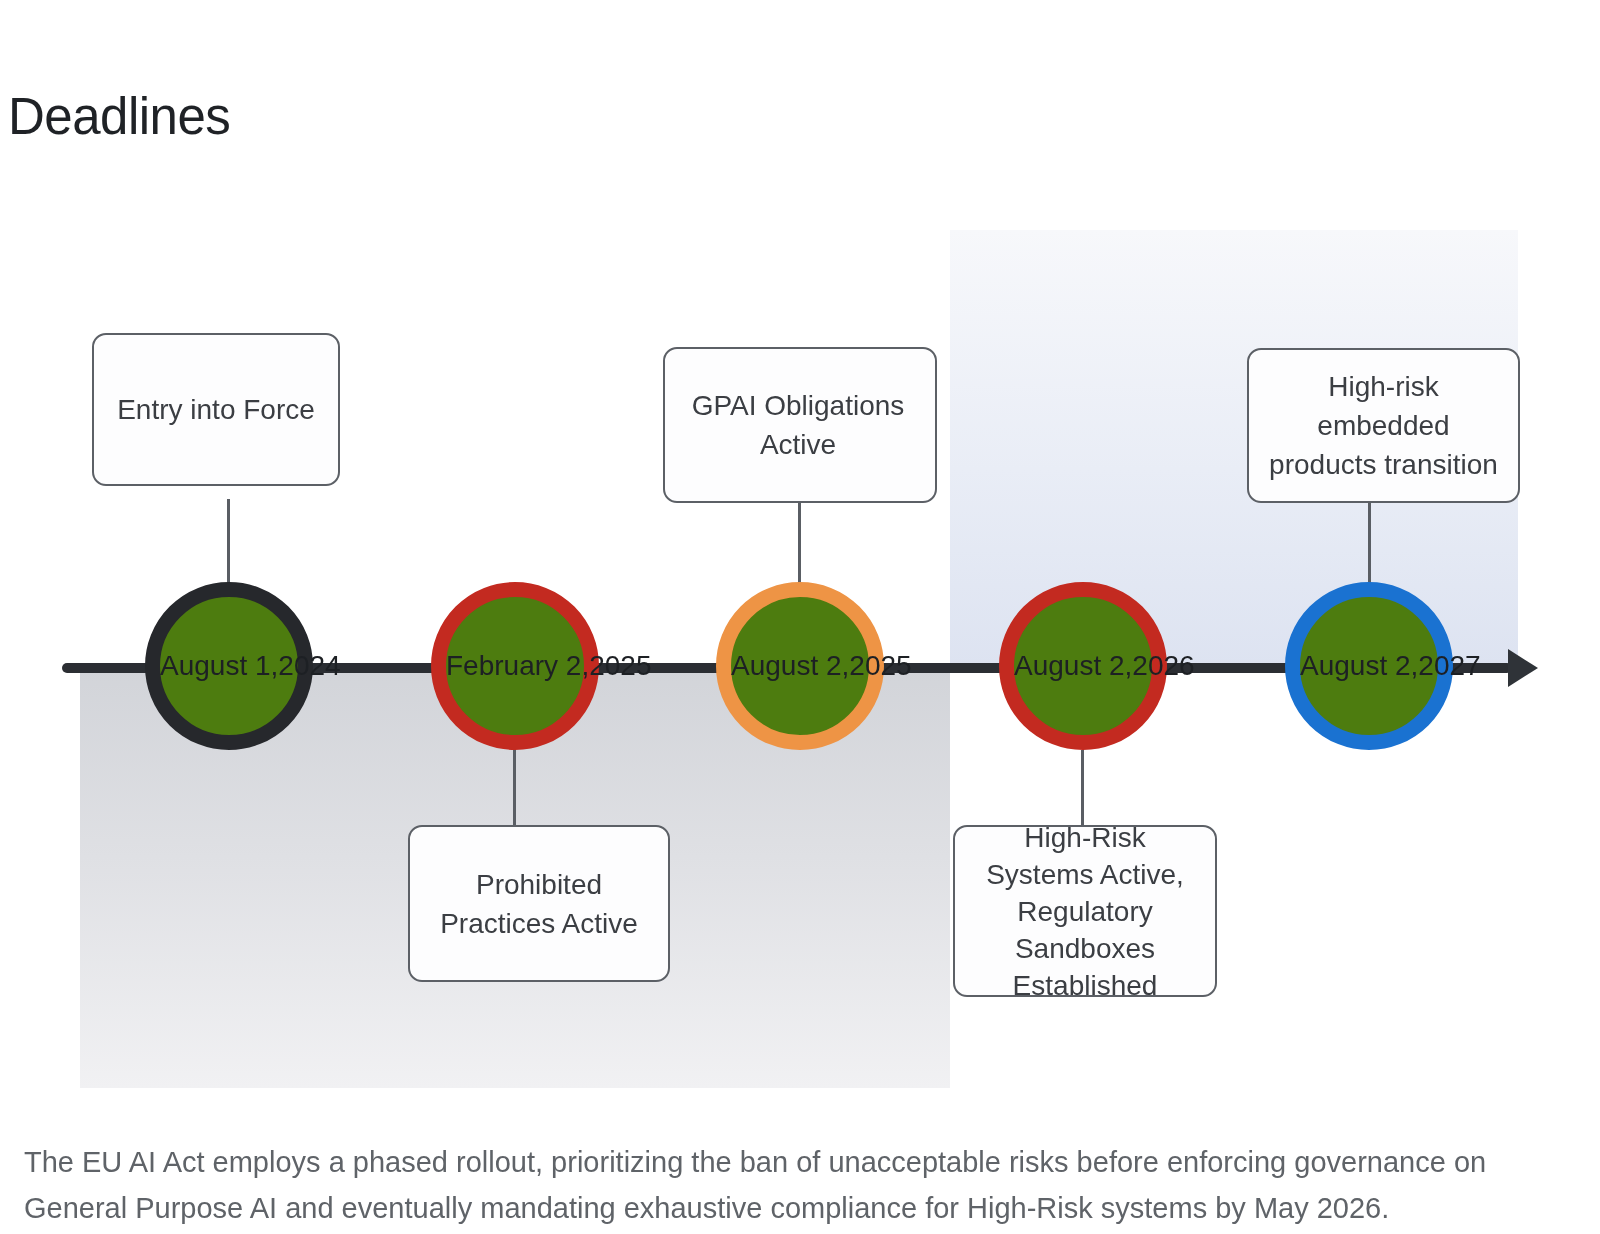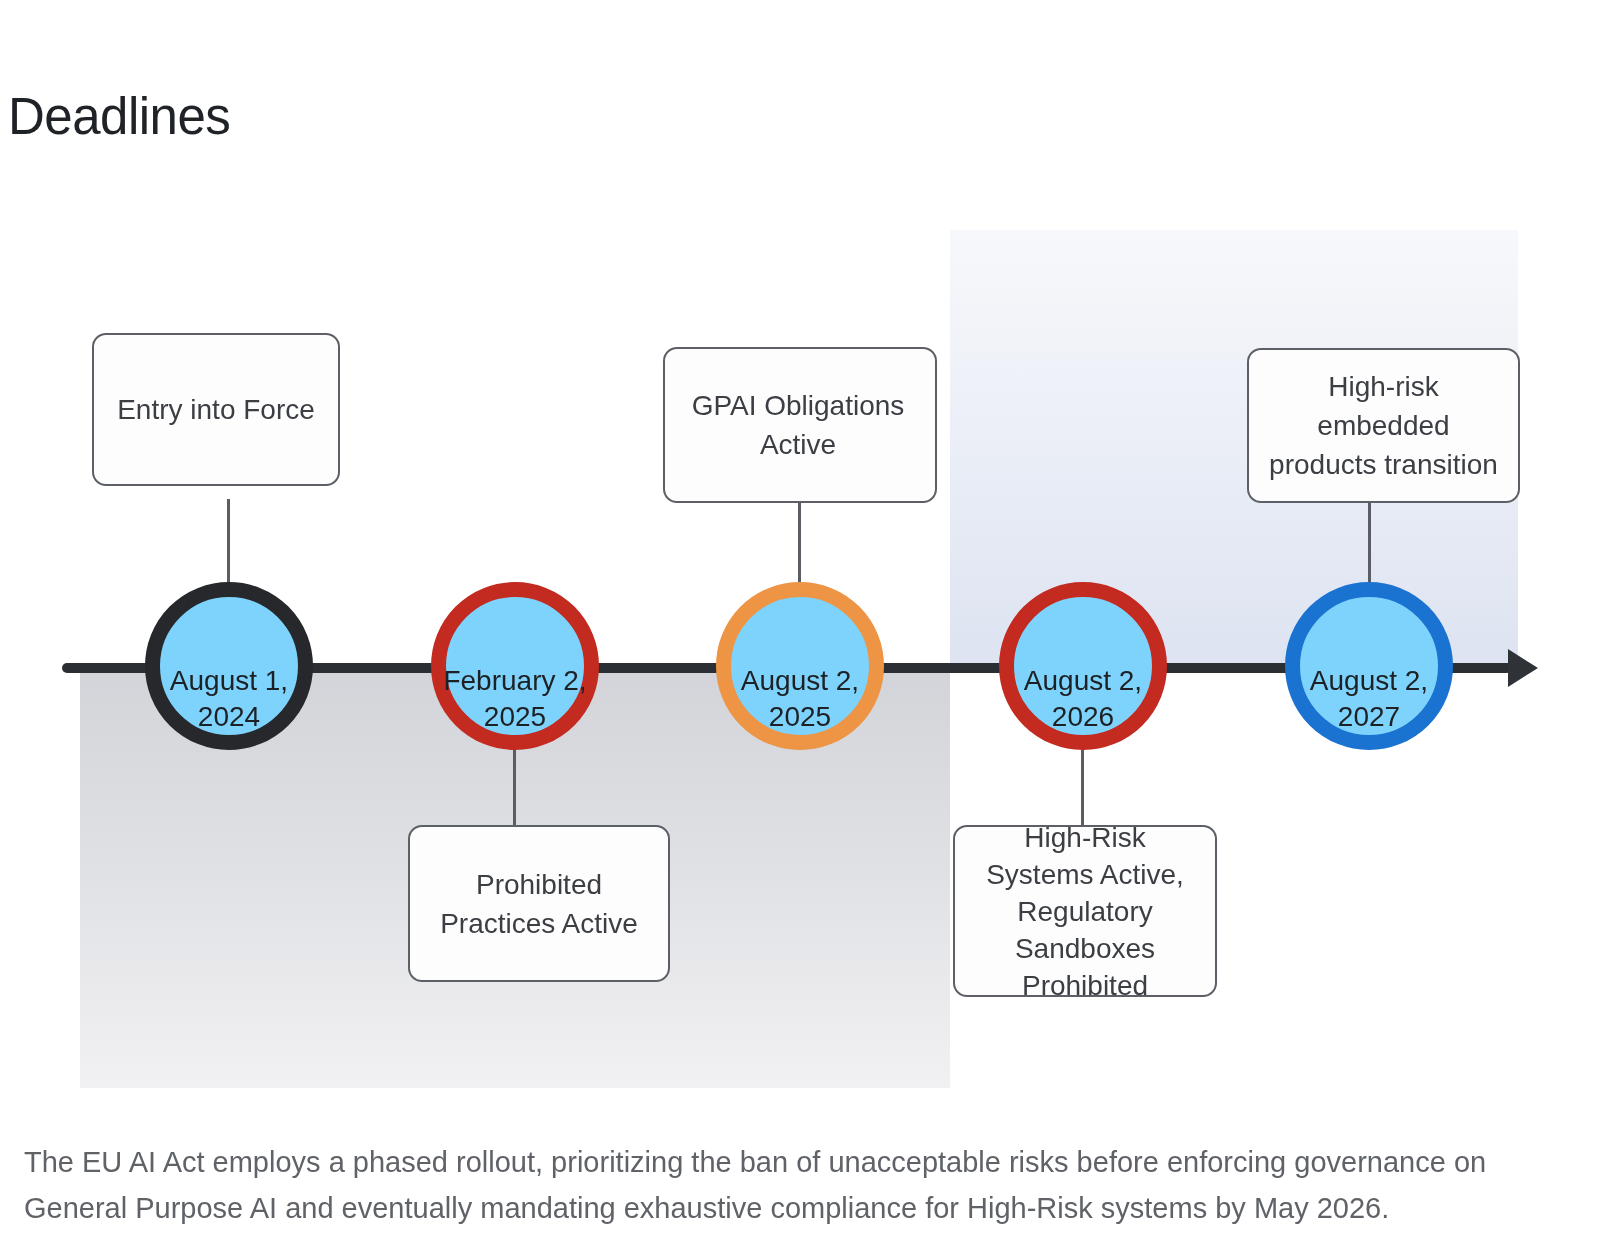--- a/index.html
+++ b/index.html
@@ -29,22 +29,22 @@
     background:#2b2e33;z-index:1;
   }
   .timeline-arrow{
     position:absolute;left:1508px;top:424px;width:0;height:0;z-index:1;
     border-top:19px solid transparent;border-bottom:19px solid transparent;
     border-left:30px solid #2f3338;
   }
   .connector{position:absolute;width:3px;background:#5a5e64;z-index:1;}
   .node-circle{
     position:absolute;width:168px;height:168px;box-sizing:border-box;
-    border:15px solid #26282c;border-radius:50%;background:#7dd3fc;z-index:2;
-    display:flex;flex-direction:column;align-items:center;justify-content:flex-end;
+    border:15px solid #26282c;border-radius:50%;background:#4d7c0f;z-index:2;
+    display:flex;flex-direction:row;align-items:center;justify-content:flex-start;
     font-size:28px;line-height:36px;color:#1d2024;text-align:center;
   }
   .node-circle span{white-space:nowrap;}
   .label-box{
     position:absolute;box-sizing:border-box;z-index:2;
     background:#fdfdfe;border:2px solid #5c6066;border-radius:14px;
     display:flex;align-items:center;justify-content:center;text-align:center;
     font-size:28px;line-height:39px;color:#3b3e43;padding:8px 12px;
   }
   
@@ -78,21 +78,21 @@
   <div class="label-box" style="left:92px;top:108px;width:248px;height:153px;">
     <div>Entry into Force</div>
   </div>
   <div class="label-box" style="left:385px;top:600px;width:262px;height:157px;margin-left:23px;">
     <div>Prohibited Practices Active</div>
   </div>
   <div class="label-box" style="left:663px;top:122px;width:274px;height:156px;padding-left:8px;">
     <div>GPAI Obligations Active</div>
   </div>
   <div class="label-box" style="left:953px;top:600px;width:264px;height:172px;line-height:37px;">
-    <div>High-Risk Systems Active, Regulatory Sandboxes Prohibited</div>
+    <div>High-Risk Systems Active, Regulatory Sandboxes Established</div>
   </div>
   <div class="label-box" style="left:1235px;top:123px;width:273px;height:155px;margin-left:12px;">
     <div>High-risk embedded products transition</div>
   </div>
 
   <div class="node-circle" style="left: 145px; top: 357px; border-color: rgb(38, 40, 44);">
     <span>August 1,</span>
     <span>2024</span>
   </div>
   <div class="node-circle" style="left: 431px; top: 357px; border-color: rgb(195, 42, 32);">

